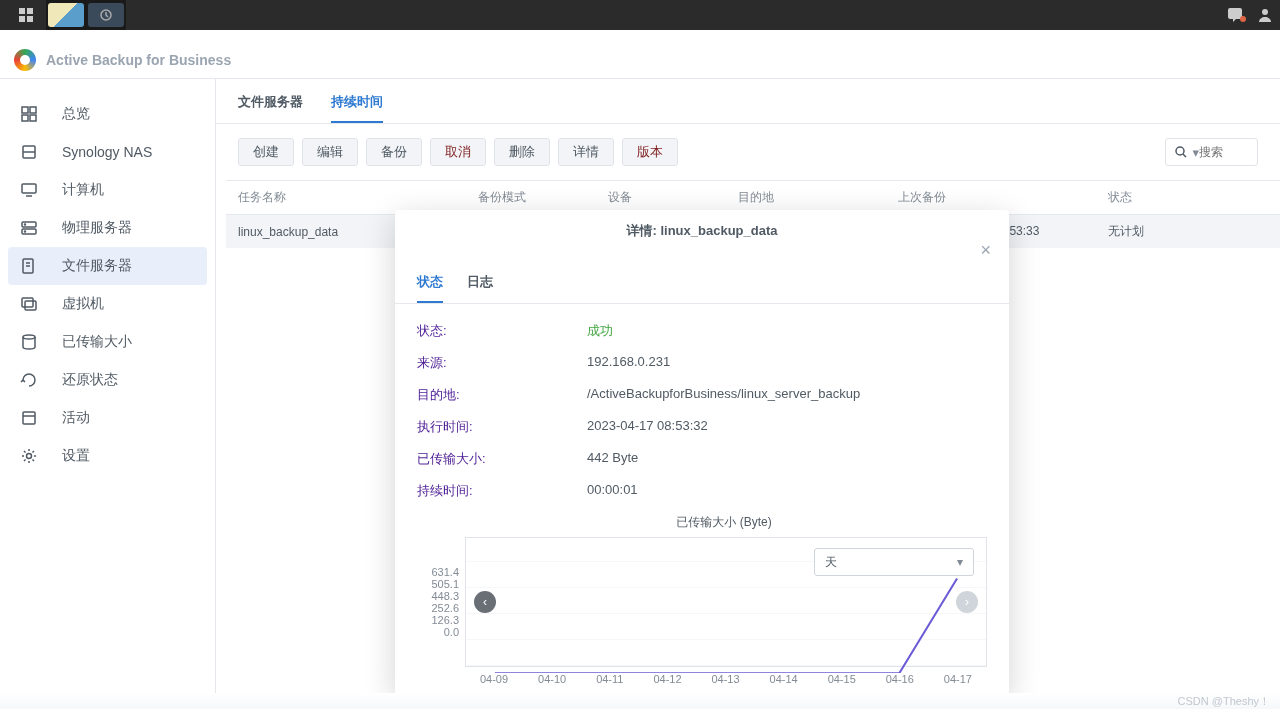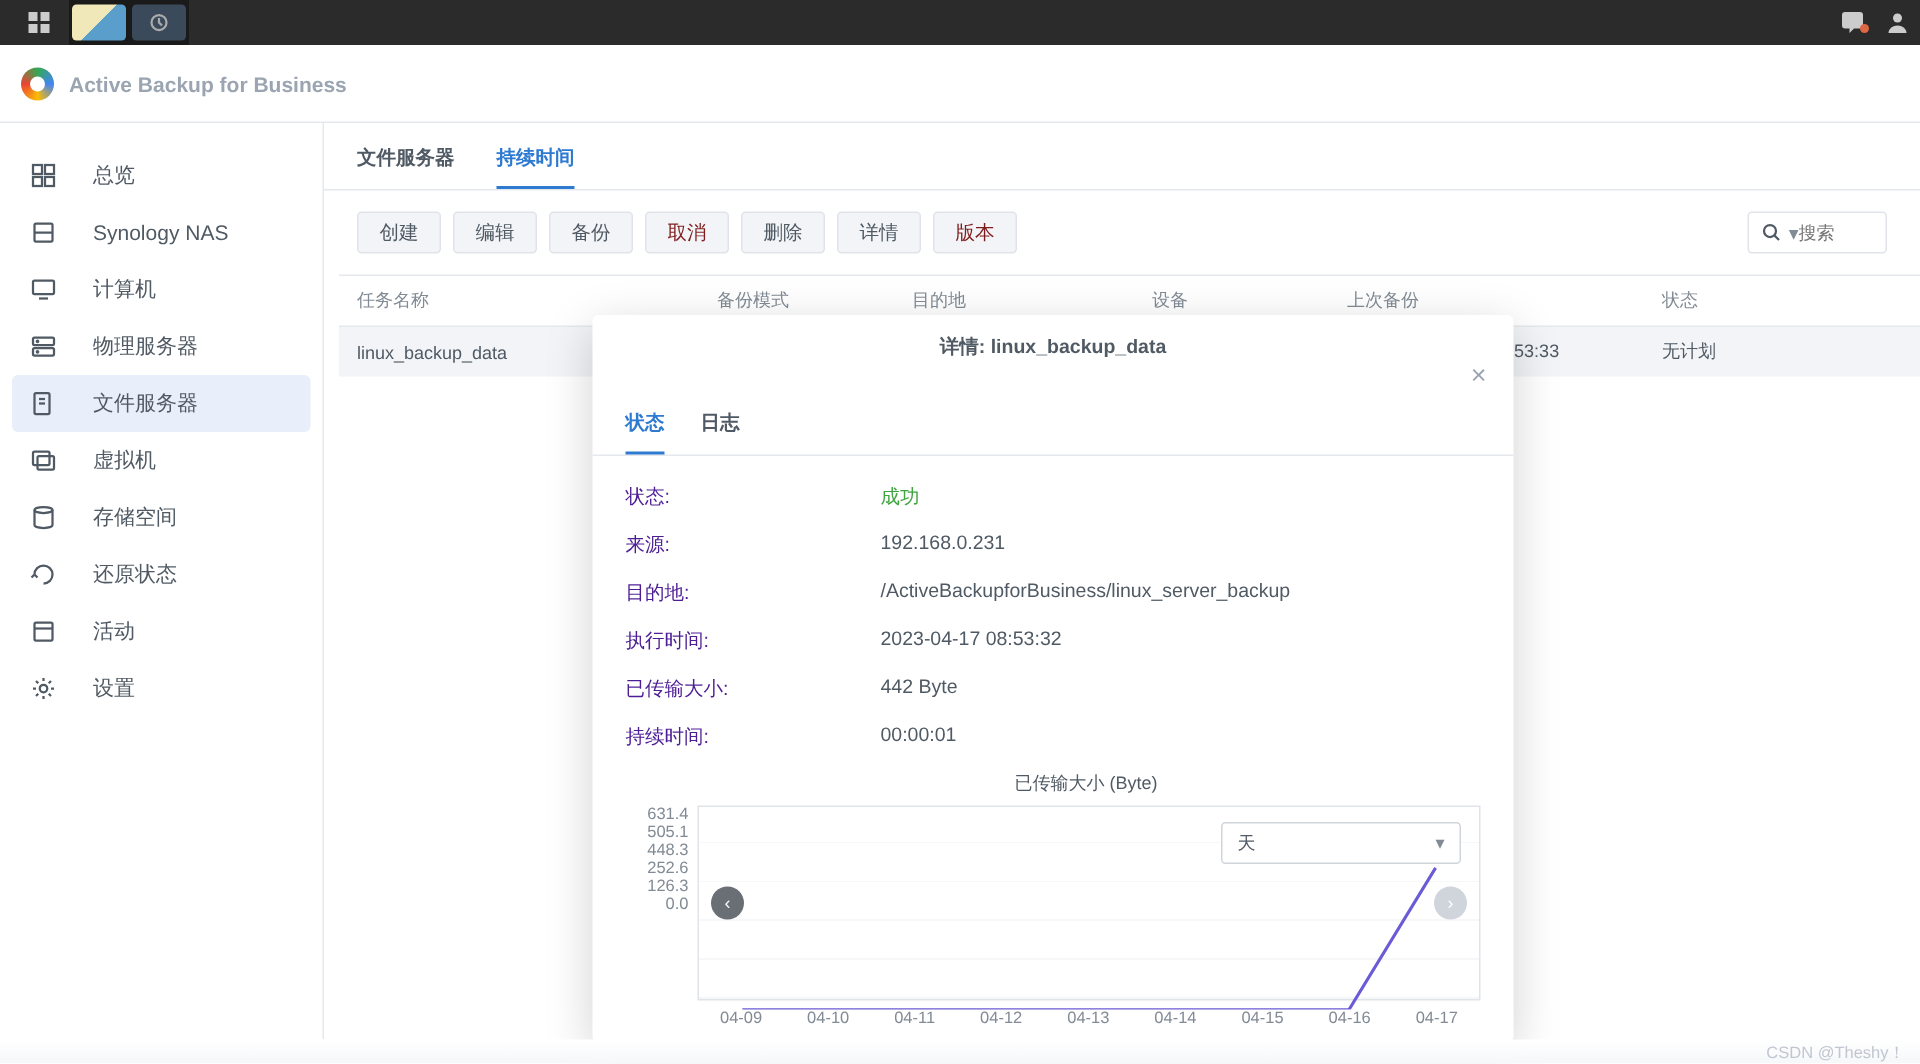--- a/index.html
+++ b/index.html
@@ -12,21 +12,21 @@
 .taskbar-icon.active { background: #1a1a1a; }
 .taskbar-app { width: 44px; height: 24px; margin: 0 2px; border-radius: 3px; display: flex; align-items: center; justify-content: center; }
 .app-icon-1 { background: linear-gradient(135deg, #f0e8b8 50%, #5a9ecc 50%); }
 .app-icon-2 { background: #3a4a5a; }
 .taskbar-right { display: flex; align-items: center; gap: 12px; color: #ccc; }
 .notif-badge { position: relative; }
 .notif-badge::after { content: ''; position: absolute; bottom: 2px; right: -2px; width: 6px; height: 6px; background: #d64; border-radius: 50%; }
 
 
 .app-window { position: absolute; top: 30px; left: 0; right: 0; bottom: 16px; background: #fff; display: flex; flex-direction: column; }
-.win-header { height: 52px; display: flex; align-items: center; padding: 0 14px; border-bottom: 1px solid #e5e8ec; }
+.win-header { height: 38px; display: flex; align-items: center; padding: 0 14px; border-bottom: 1px solid #e5e8ec; margin-top: 11px; }
 .win-logo { width: 22px; height: 22px; border-radius: 50%; background: conic-gradient(#34a853, #4285f4, #fbbc04, #ea4335, #34a853); margin-right: 10px; display: flex; align-items: center; justify-content: center; }
 .win-logo::after { content: ''; width: 10px; height: 10px; background: #fff; border-radius: 50%; }
 .win-title { color: #9aa5b1; font-size: 14px; font-weight: 600; }
 
 
 .app-body { flex: 1; display: flex; overflow: hidden; }
 .sidebar { width: 216px; border-right: 1px solid #e5e8ec; padding: 16px 8px; }
 .side-item { display: flex; align-items: center; height: 38px; padding: 0 12px; border-radius: 4px; cursor: pointer; color: #505a64; gap: 24px; }
 .side-item.active { background: #e8effa; }
 .side-icon { width: 18px; height: 18px; flex-shrink: 0; display: flex; align-items: center; justify-content: center; }
@@ -72,21 +72,21 @@
 .modal-body { padding: 18px 22px 10px; }
 .info-row { display: flex; margin-bottom: 14px; font-size: 13px; }
 .info-label { width: 170px; color: #4c1d95; }
 .info-value { flex: 1; color: #505a64; }
 .info-value.success { color: #3fa53f; }
 
 
 .chart-wrap { margin-top: 6px; }
 .chart-title { text-align: center; font-size: 12px; margin-bottom: 6px; padding-left: 44px; }
 .chart-area { position: relative; display: flex; }
-.yaxis { display: flex; flex-direction: column; justify-content: flex-start; height: 130px; width: 48px; text-align: right; padding-right: 6px; font-size: 11px; color: #828b95; }
+.yaxis { display: flex; flex-direction: column; justify-content: center; height: 130px; width: 48px; text-align: right; padding-right: 6px; font-size: 11px; color: #828b95; }
 .plot { position: relative; flex: 1; height: 130px; border: 1px solid #e0e4e9; background: repeating-linear-gradient(to top, #f5f7f9, #f5f7f9 1px, transparent 1px, transparent 26px); }
 .chart-nav { position: absolute; top: 50%; width: 22px; height: 22px; border-radius: 50%; background: #6a6f76; color: #fff; display: flex; align-items: center; justify-content: center; cursor: pointer; transform: translateY(-50%); font-size: 12px; }
 .chart-nav.left { left: 8px; }
 .chart-nav.right { right: 8px; background: #d0d5dc; }
 .chart-dd { position: absolute; top: 10px; right: 12px; height: 28px; width: 160px; border: 1px solid #d0d5dc; border-radius: 3px; display: flex; align-items: center; padding: 0 10px; background: #fff; font-size: 12px; }
 .chart-dd::after { content: '▾'; margin-left: auto; color: #828b95; }
 .line { position: absolute; inset: 0; }
 .xaxis { display: flex; justify-content: space-around; padding: 6px 0 0 48px; font-size: 11px; color: #828b95; }
 
 
@@ -203,21 +203,21 @@
           </span>
         <span class="side-label">虚拟机</span>
       </div>
       <div class="side-item">
         <span class="side-icon">
             <svg width="18" height="18" viewBox="0 0 18 18" fill="none" stroke="#505a64" stroke-width="1.5">
               <ellipse cx="9" cy="4" rx="6" ry="2"></ellipse>
               <path d="M3 4v10c0 1.1 2.7 2 6 2s6-.9 6-2V4"></path>
             </svg>
           </span>
-        <span class="side-label">存储空间</span>
+        <span class="side-label">已传输大小</span>
       </div>
       <div class="side-item">
         <span class="side-icon">
             <svg width="18" height="18" viewBox="0 0 18 18" fill="none" stroke="#505a64" stroke-width="1.5">
               <path d="M3 9a6 6 0 116 6"></path>
               <path d="M3 9l-2 2M3 9l2 2"></path>
             </svg>
           </span>
         <span class="side-label">还原状态</span>
       </div>
@@ -262,22 +262,22 @@
             </svg>
           <span style="color:#828b95;margin-left:4px">▾</span>
           <input placeholder="搜索" style="">
         </div>
       </div>
 
       <div class="table">
         <div class="thead">
           <div class="th col-name">任务名称</div>
           <div class="th col-mode">备份模式</div>
+          <div class="th col-device">设备</div>
           <div class="th col-dest">目的地</div>
-          <div class="th col-device">设备</div>
           <div class="th col-last">上次备份</div>
           <div class="th col-status">状态</div>
         </div>
         <div class="trow">
           <div class="td col-name">linux_backup_data</div>
           <div class="td col-mode">增量</div>
           <div class="td col-device">192.168.0.231</div>
           <div class="td col-dest"><span class="dest-link">/ActiveBackupforBusin...</span></div>
           <div class="td col-last"><span class="succ">成功</span><span>2023-04-17 08:53:33</span></div>
           <div class="td col-status">无计划</div>

